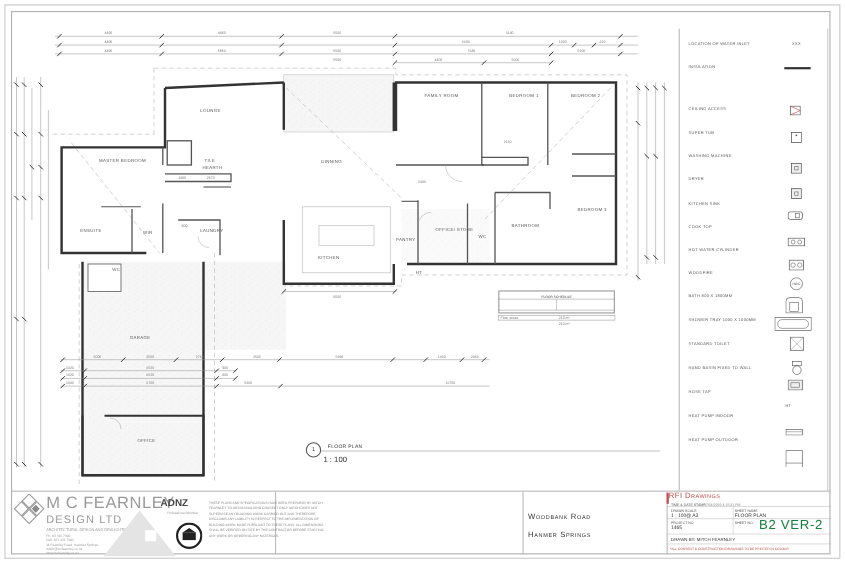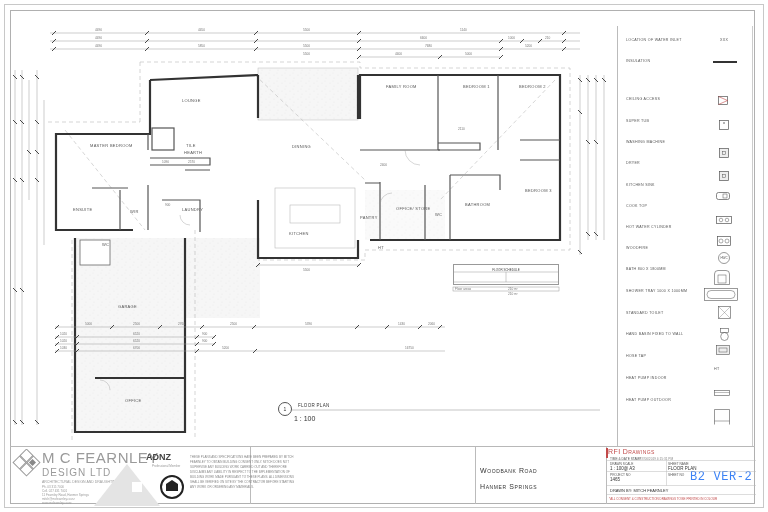--- a/index.html
+++ b/index.html
@@ -22,21 +22,21 @@
   .tb-div { position: absolute; top: 0; bottom: 0; width: 1px; background: #bbb; }
   .logo-name { position: absolute; font-family: "Liberation Sans", sans-serif; color: #9a9a9a; font-size: 15px; letter-spacing: 0.5px; white-space: nowrap; }
   .logo-sub { position: absolute; color: #9a9a9a; font-size: 10px; letter-spacing: 1px; white-space: nowrap; }
   .small-grey { position: absolute; color: #999; font-size: 3px; white-space: nowrap; }
   .disclaimer { position: absolute; color: #888; font-size: 3px; line-height: 5px; width: 110px; text-transform: uppercase; }
   .proj { position: absolute; font-size: 7px; color: #333; letter-spacing: 0.6px; white-space: nowrap; font-variant: small-caps; }
   .rfi { position: absolute; left: 606px; top: 448px; width: 148px; height: 55px; }
   .rfi-title { position: absolute; left: 2px; top: 0; font-size: 7px; color: #c24a4a; font-variant: small-caps; letter-spacing: 0.4px; }
   .rfi-cell { position: absolute; font-size: 3.2px; color: #555; text-transform: uppercase; white-space: nowrap; }
   .rfi-val { position: absolute; font-size: 4.5px; color: #333; text-transform: uppercase; white-space: nowrap; }
-  .sheetno { position: absolute; left: 672px; top: 471px; font-size: 12px; color: #3b82f6; letter-spacing: 0.6px; white-space: nowrap; font-family: Liberation Mono, monospace; }
+  .sheetno { position: absolute; left: 672px; top: 471px; font-size: 12px; color: #15803d; letter-spacing: 0.6px; white-space: nowrap; font-family: Liberation Sans, sans-serif; }
   .rfi-note { position: absolute; left: 609px; top: 497px; font-size: 3px; color: #c24a4a; text-transform: uppercase; white-space: nowrap; }
 
   .plan-title { position: absolute; left: 298px; top: 403px; font-size: 4.5px; color: #333; text-transform: uppercase; letter-spacing: 0.3px; }
   .plan-scale { position: absolute; left: 294px; top: 415px; font-size: 7px; color: #333; }
   .plan-num { position: absolute; left: 278px; top: 402px; width: 14px; height: 14px; border: 1px solid #555; border-radius: 50%; font-size: 5px; text-align: center; line-height: 12px; color: #333; }
   .sched { position: absolute; left: 453px; top: 264px; width: 106px; height: 21px; border: 1px solid #999; }
   .sched-title { position: absolute; left: 0; width: 100%; top: 3px; text-align: center; font-size: 3px; color: #444; text-transform: uppercase; }
 </style>
 </head>
 <body>

